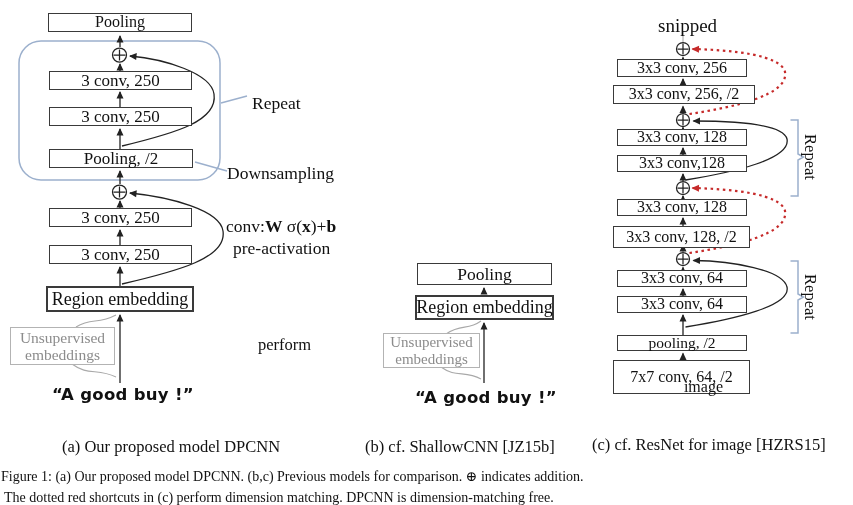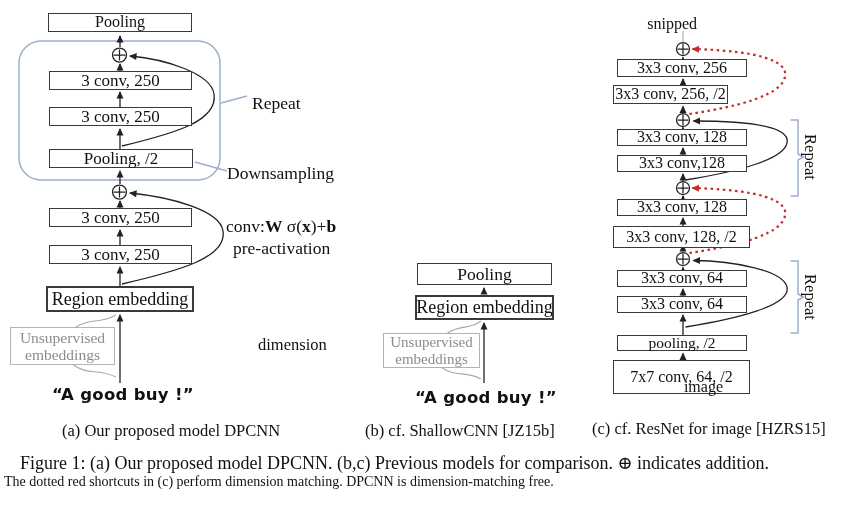--- a/index.html
+++ b/index.html
@@ -6,21 +6,21 @@
   .fig{position:relative;width:853px;height:505px;background:#fff;overflow:hidden;
        font-family:"Liberation Serif","DejaVu Serif",serif;color:#111;}
   .layer{position:absolute;left:0;top:0;z-index:1;}
   .box{position:absolute;z-index:2;box-sizing:border-box;background:#fff;
        border:1.4px solid #3a3a3a;display:flex;align-items:center;justify-content:center;
        font-size:17px;line-height:1.05;text-align:center;white-space:nowrap;}
   .thick{border-width:2px;}
   .ghost{border:1.2px solid #b3b3b3;color:var(--ghost-gray,#8c8c8c);
          white-space:normal;line-height:1.12;font-family:Liberation Serif, serif;}
   .lbl{position:absolute;z-index:2;white-space:nowrap;font-size:17.5px;}
-  .cap{position:absolute;z-index:2;white-space:nowrap;font-size:16.5px;}
+  .cap{position:absolute;z-index:2;white-space:nowrap;font-size:16.5px;margin-top:16px;}
   .handw{position:absolute;z-index:2;text-align:right;white-space:nowrap;
          font-family:"DejaVu Sans",sans-serif;font-weight:600;font-size:16.5px;letter-spacing:.3px;}
   .vlabel{position:absolute;z-index:2;width:60px;height:18px;display:flex;align-items:center;
           justify-content:center;transform:rotate(90deg);font-size:16.5px;white-space:nowrap;}
   .b{font-weight:bold;}
   .ln{stroke:#222;stroke-width:1.3;fill:none;}
   .red-arc{stroke:var(--shortcut-red,#c62a2a);stroke-width:2.2;fill:none;stroke-dasharray:2.5 3.6;}
   .blue{stroke:var(--container-blue,#9cb0cd);stroke-width:1.5;fill:none;}
   .gray-ln{stroke:#a9a9a9;stroke-width:1.1;fill:none;}
   .oplus circle{fill:#fff;stroke:#222;stroke-width:1.25;}
@@ -127,41 +127,41 @@
   <div class="box" style="left:49px;top:208px;width:143px;height:19px">3 conv, 250</div>
   <div class="box" style="left:49px;top:245px;width:143px;height:19px">3 conv, 250</div>
   <div class="box thick" style="left:46px;top:286px;width:148px;height:26px;font-size:18px">Region embedding</div>
   <div class="box ghost" style="left:10px;top:327px;width:105px;height:38px;font-size:15.5px">Unsupervised embeddings</div>
   <div class="handw" style="left:52px;top:385px;width:140px">“A good buy !”</div>
 
   <div class="lbl" style="left:252px;top:93px">Repeat</div>
   <div class="lbl" style="left:227px;top:163px">Downsampling</div>
   <div class="lbl" style="left:226px;top:216px"><span>conv:</span><span class="b">W</span><span> σ(</span><span class="b">x</span><span>)+</span><span class="b">b</span></div>
   <div class="lbl" style="left:233px;top:238px">pre-activation</div>
-  <div class="lbl" style="left:258px;top:335px;font-size:16.5px">dimension</div>
+  <div class="lbl" style="left:258px;top:335px;font-size:16.5px">perform</div>
   <div class="cap" style="left:62px;top:421px">(a)  Our proposed model DPCNN</div>
 
   <div class="box" style="left:417px;top:263px;width:135px;height:22px;font-size:17.5px">Pooling</div>
   <div class="box thick" style="left:415px;top:295px;width:139px;height:25px;font-size:18px">Region embedding</div>
   <div class="box ghost" style="left:383px;top:333px;width:97px;height:35px;font-size:15px">Unsupervised embeddings</div>
   <div class="handw" style="left:415px;top:388px;width:140px">“A good buy !”</div>
   <div class="cap" style="left:365px;top:421px">(b)  cf. ShallowCNN [JZ15b]</div>
 
-  <div class="lbl" style="left:617px;top:15px;width:80px;text-align:right;font-size:16px">snipped</div>
+  <div class="lbl" style="left:658px;top:15px;width:80px;text-align:left;font-size:19px">snipped</div>
   <div class="box" style="left:617px;top:59px;width:130px;height:18px;font-size:16px">3x3 conv, 256</div>
-  <div class="box" style="left:613px;top:85px;width:115px;height:19px;font-size:16px">3x3 conv, 256, /2</div>
+  <div class="box" style="left:613px;top:85px;width:142px;height:19px;font-size:16px">3x3 conv, 256, /2</div>
   <div class="box" style="left:617px;top:129px;width:130px;height:17px;font-size:16px">3x3 conv, 128</div>
   <div class="box" style="left:617px;top:155px;width:130px;height:17px;font-size:16px">3x3 conv,128</div>
   <div class="box" style="left:617px;top:199px;width:130px;height:17px;font-size:16px">3x3 conv, 128</div>
   <div class="box" style="left:613px;top:226px;width:137px;height:22px;font-size:16px">3x3 conv, 128, /2</div>
   <div class="box" style="left:617px;top:270px;width:130px;height:17px;font-size:16px">3x3 conv, 64</div>
   <div class="box" style="left:617px;top:296px;width:130px;height:17px;font-size:16px">3x3 conv, 64</div>
   <div class="box" style="left:617px;top:335px;width:130px;height:16px;font-size:15.5px">pooling, /2</div>
   <div class="box" style="left:613px;top:360px;width:137px;height:34px;font-size:16px">7x7 conv, 64, /2</div>
   <div class="lbl" style="left:643px;top:378px;width:80px;text-align:right;font-size:16px">image</div>
   <div class="vlabel" style="left:780px;top:148px">Repeat</div>
   <div class="vlabel" style="left:780px;top:288px">Repeat</div>
   <div class="cap" style="left:592px;top:419px">(c)  cf. ResNet for image [HZRS15]</div>
 
-  <div class="cap" style="left:20px;top:452px;font-size:18px">Figure 1:  (a) Our proposed model DPCNN. (b,c) Previous models for comparison.  ⊕ indicates addition.</div>
+  <div class="cap" style="left:1px;top:452px;font-size:14px">Figure 1:  (a) Our proposed model DPCNN. (b,c) Previous models for comparison.  ⊕ indicates addition.</div>
   <div class="cap" style="left:4px;top:474px;font-size:14px">The dotted red shortcuts in (c) perform dimension matching. DPCNN is dimension-matching free.</div>
 
 </div>
 
 </body></html>

